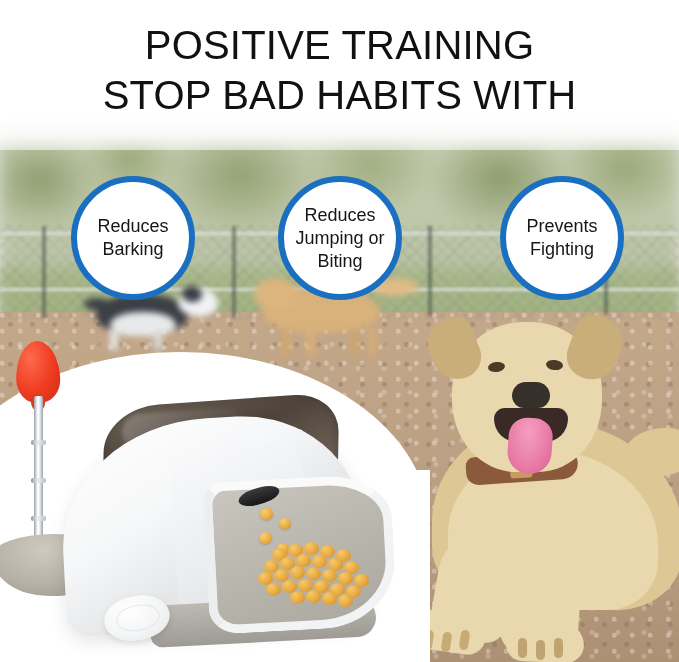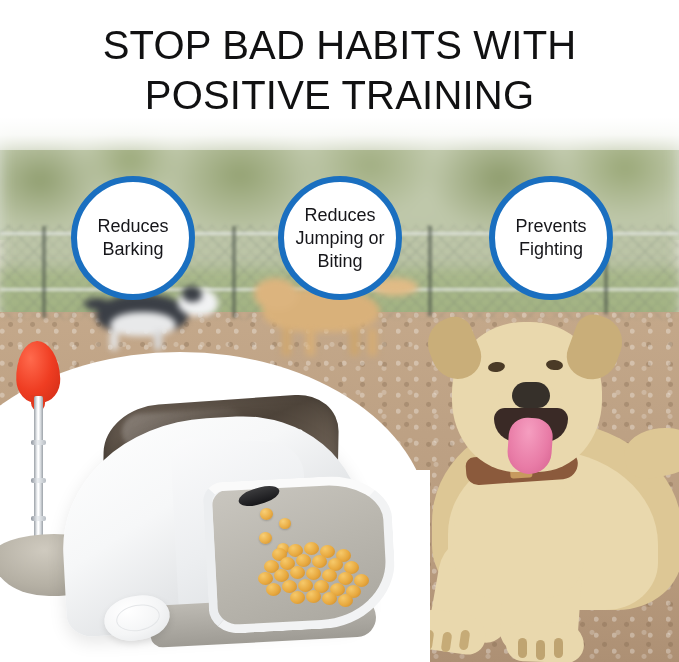--- a/index.html
+++ b/index.html
@@ -81,21 +81,21 @@
     display:flex;align-items:center;justify-content:center;
     box-sizing:border-box;
   }
   .circle span{
     display:block;text-align:center;color:#16161a;
     font-size:18px;line-height:23px;font-weight:400;
     white-space:pre-line;
   }
   #c1{left:71px;top:176px;}
   #c2{left:278px;top:176px;}
-  #c3{left:489px;top:176px;}
+  #c3{left:500px;top:176px;}
 
   
   .dog{position:absolute;}
   .dog div{position:absolute;}
   .fur-l{background:#e9d8ad;}
   .fur-m{background:#ddc795;}
   .fur-d{background:#c9ae79;}
 
   
   .prod-panel{
@@ -302,22 +302,22 @@
 
     <div style="left:92px;top:108px;width:74px;height:34px;background:#3a2a26;
          border-radius:14px 14px 30px 30px;"></div>
     <div style="left:106px;top:118px;width:44px;height:56px;
          background:radial-gradient(ellipse at 45% 25%,#f59ec0 0%,#e87ba6 60%,#d5618f 100%);
          border-radius:20px 20px 24px 24px;transform:rotate(4deg)"></div>
   </div>
 
   <div class="header-wash"></div>
   <div class="headline">
+    <div>POSITIVE TRAINING</div>
     <div>STOP BAD HABITS WITH</div>
-    <div>POSITIVE TRAINING</div>
   </div>
 
   <div class="circle" id="c1">
     <span>Reduces
 Barking</span>
   </div>
   <div class="circle" id="c2">
     <span>Reduces
 Jumping or
 Biting</span>

